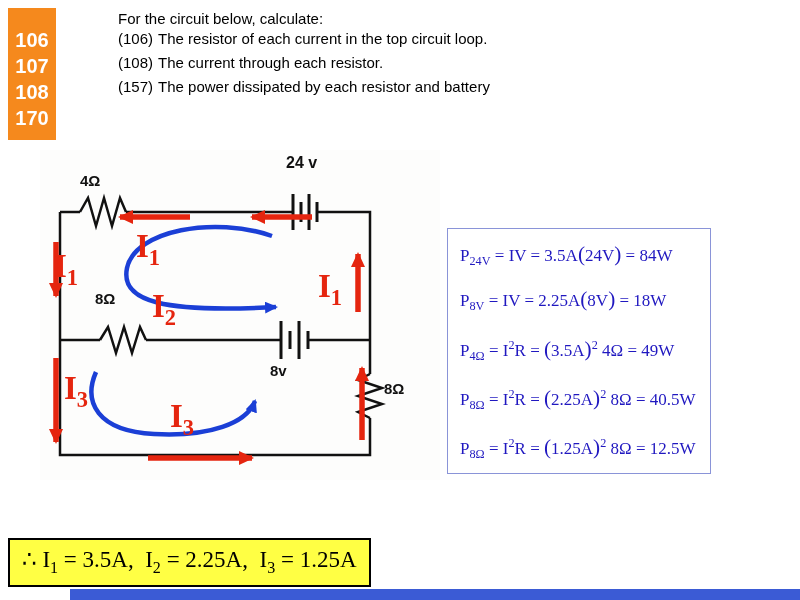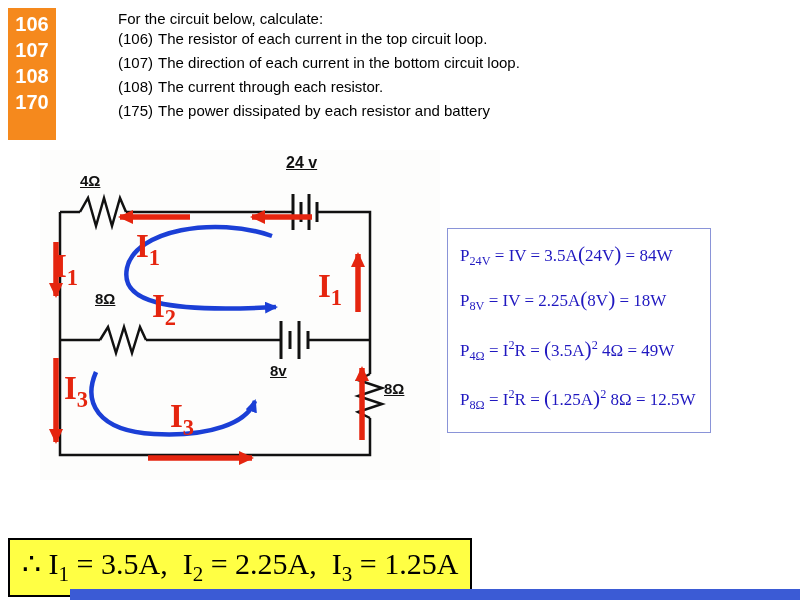--- a/index.html
+++ b/index.html
@@ -2,44 +2,44 @@
 <html><head>
 <meta charset="utf-8">
 <style>
   * { margin:0; padding:0; box-sizing:border-box; }
   html,body { background:#ffffff; }
   body { font-family:"Liberation Sans", sans-serif; }
   .slide { position:relative; width:800px; height:600px; background:#ffffff; overflow:hidden; }
 
   .qnum-box { position:absolute; left:8px; top:8px; width:48px; height:132px;
     background:#F5891D; color:#ffffff; font-weight:bold; font-size:20px;
-    line-height:26px; text-align:center; padding-top:3px; }
+    line-height:26px; text-align:center; padding-top:19px; }
 
   .problem { position:absolute; left:118px; top:10px; width:660px; font-size:15px; color:#000; }
   .problem .intro { margin-bottom:3px; }
   .problem .item { margin-bottom:7px; }
   .problem .inum { font-weight:normal; margin-right:5px; }
 
   .circuit { position:absolute; left:40px; top:150px; width:400px; height:330px; background:#fdfdfc; }
   .circuit svg { position:absolute; left:0; top:0; }
-  .comp-label { position:absolute; font-size:15px; font-weight:600; color:#111; white-space:nowrap;text-decoration:underline; }
+  .comp-label { position:absolute; font-size:15px; font-weight:600; color:#111; white-space:nowrap; }
   .cur-label { position:absolute; font-family:"Liberation Serif", serif; font-weight:bold;
     color:#E5250F; font-size:33px; line-height:1; }
   .cur-label sub { font-size:0.68em; }
 
-  .calc-box { position:absolute; left:447px; top:228px; padding:6px 14px 8px 12px;
+  .calc-box { position:absolute; left:447px; top:228px; padding:6px 14px 0 12px;
     border:1.5px solid #8A94D8; color:#2018C0; font-family:"Liberation Serif", serif;
     font-size:17px; background:#ffffff; }
   .calc-line { line-height:38px; white-space:nowrap; }
   .calc-line sub, .calc-line sup { font-size:0.72em; }
   .calc-line .paren { font-size:1.25em; }
 
   .conclusion { position:absolute; left:8px; top:538px; background:#FFFF44;
     border:2px solid #000; padding:6px 12px 8px; font-family:"Liberation Serif", serif;
-    font-size:30px; color:#000; white-space:nowrap; }
+    font-size:23px; color:#000; white-space:nowrap; }
   .conclusion sub { font-size:0.7em; }
 
   .bottom-bar { position:absolute; left:70px; right:0; bottom:0; height:11px; background:#3B5BD5; }
 </style>
 </head>
 <body>
 
 <div class="slide">
 
   <div class="qnum-box">
@@ -48,27 +48,24 @@
     <div>108</div>
     <div>170</div>
   </div>
 
   <div class="problem">
     <div class="intro">For the circuit below, calculate:</div>
     <div class="item">
       <span class="inum">(106)</span><span>The resistor of each current in the top circuit loop.</span>
     </div>
     <div class="item">
-      <span class="inum">(107)</span><span>The direction of each current in the bottom circuit loop.</span>
-    </div>
-    <div class="item">
       <span class="inum">(108)</span><span>The current through each resistor.</span>
     </div>
     <div class="item">
-      <span class="inum">(175)</span><span>The power dissipated by each resistor and battery</span>
+      <span class="inum">(157)</span><span>The power dissipated by each resistor and battery</span>
     </div>
   </div>
 
   <div class="circuit">
     <svg viewBox="0 0 400 330" width="400" height="330">
       <defs>
         <marker id="redArrow" markerWidth="18" markerHeight="16" refX="13" refY="7" orient="auto" markerUnits="userSpaceOnUse">
           <path d="M0,0 L15,7 L0,14 Z" fill="#E5250F"></path>
         </marker>
         <marker id="blueArrow" markerWidth="16" markerHeight="14" refX="11" refY="6" orient="auto" markerUnits="userSpaceOnUse">
@@ -129,20 +126,21 @@
     <div class="cur-label" style="left:112px; top:140px;"><span>I</span><sub>2</sub></div>
     <div class="cur-label" style="left:278px; top:120px;"><span>I</span><sub>1</sub></div>
     <div class="cur-label" style="left:24px; top:222px;"><span>I</span><sub>3</sub></div>
     <div class="cur-label" style="left:130px; top:250px;"><span>I</span><sub>3</sub></div>
   </div>
 
   <div class="calc-box">
     <div class="calc-line"><span>P</span><sub>24V</sub><span> = IV = 3.5A</span><span class="paren">(</span><span>24V</span><span class="paren">)</span><span> = 84W</span></div>
     <div class="calc-line"><span>P</span><sub>8V</sub><span> = IV = 2.25A</span><span class="paren">(</span><span>8V</span><span class="paren">)</span><span> = 18W</span></div>
     <div class="calc-line"><span>P</span><sub>4Ω</sub><span> = I</span><sup>2</sup><span>R = </span><span class="paren">(</span><span>3.5A</span><span class="paren">)</span><sup>2</sup><span> 4Ω = 49W</span></div>
+    <div class="calc-line"><span>P</span><sub>8Ω</sub><span> = I</span><sup>2</sup><span>R = </span><span class="paren">(</span><span>2.25A</span><span class="paren">)</span><sup>2</sup><span> 8Ω = 40.5W</span></div>
     <div class="calc-line"><span>P</span><sub>8Ω</sub><span> = I</span><sup>2</sup><span>R = </span><span class="paren">(</span><span>1.25A</span><span class="paren">)</span><sup>2</sup><span> 8Ω = 12.5W</span></div>
   </div>
 
   <div class="conclusion">
     <span><span>∴ I</span><sub>1</sub><span> = 3.5A,&nbsp; I</span><sub>2</sub><span> = 2.25A,&nbsp; I</span><sub>3</sub><span> = 1.25A</span></span>
   </div>
 
   <div class="bottom-bar"></div>
 
 </div>

